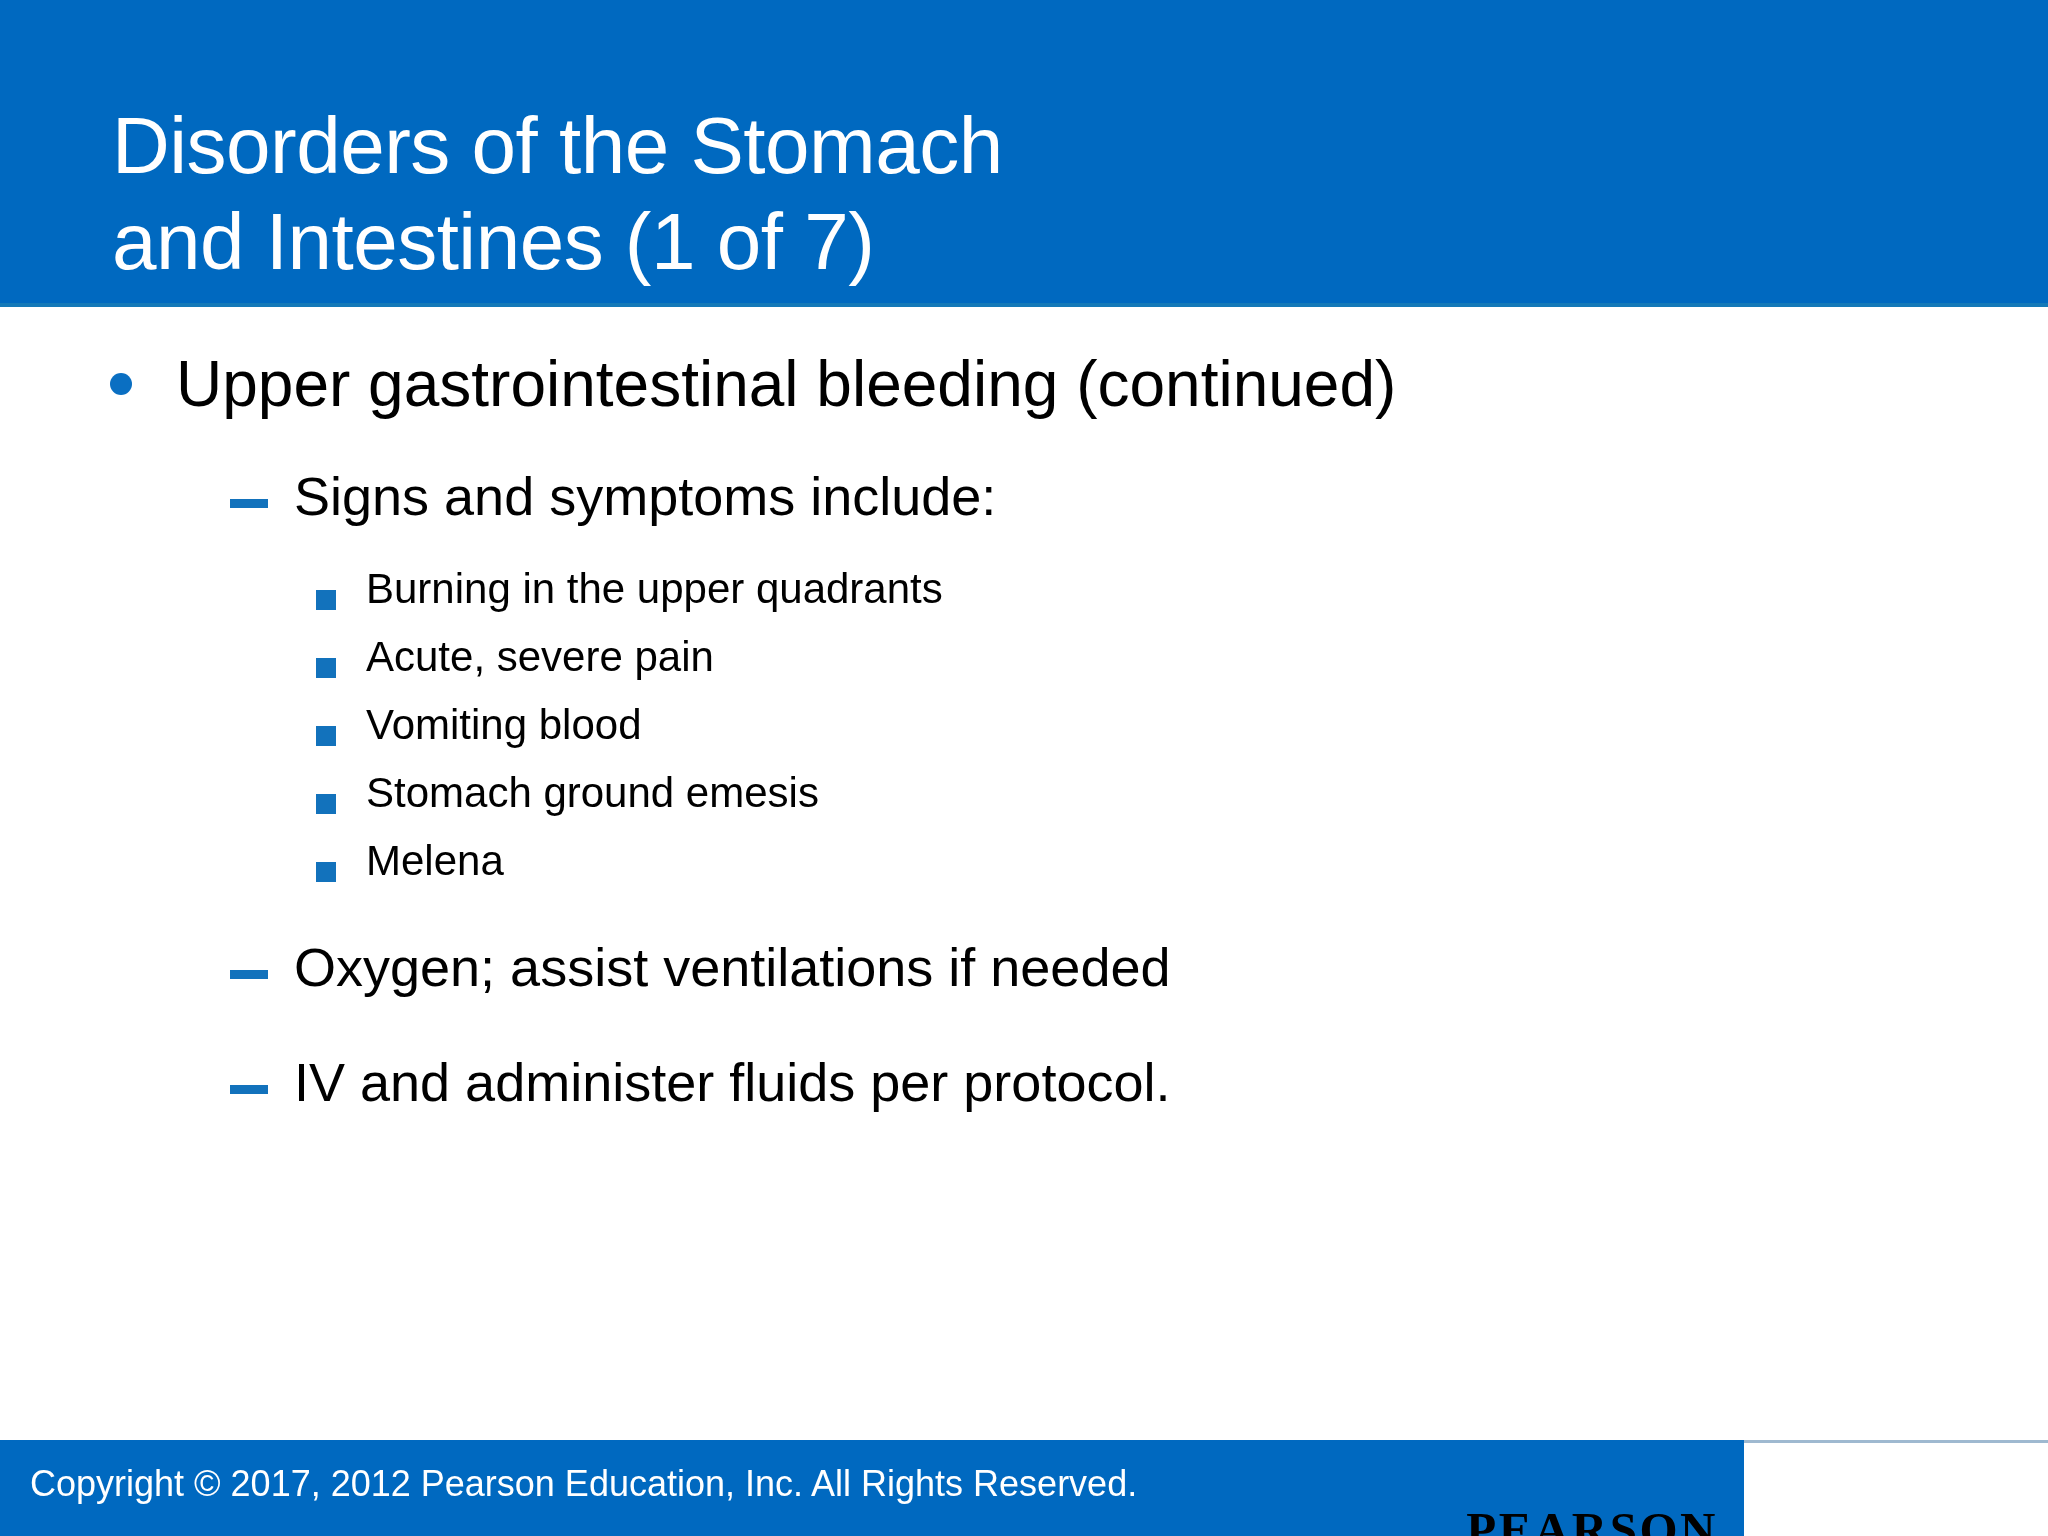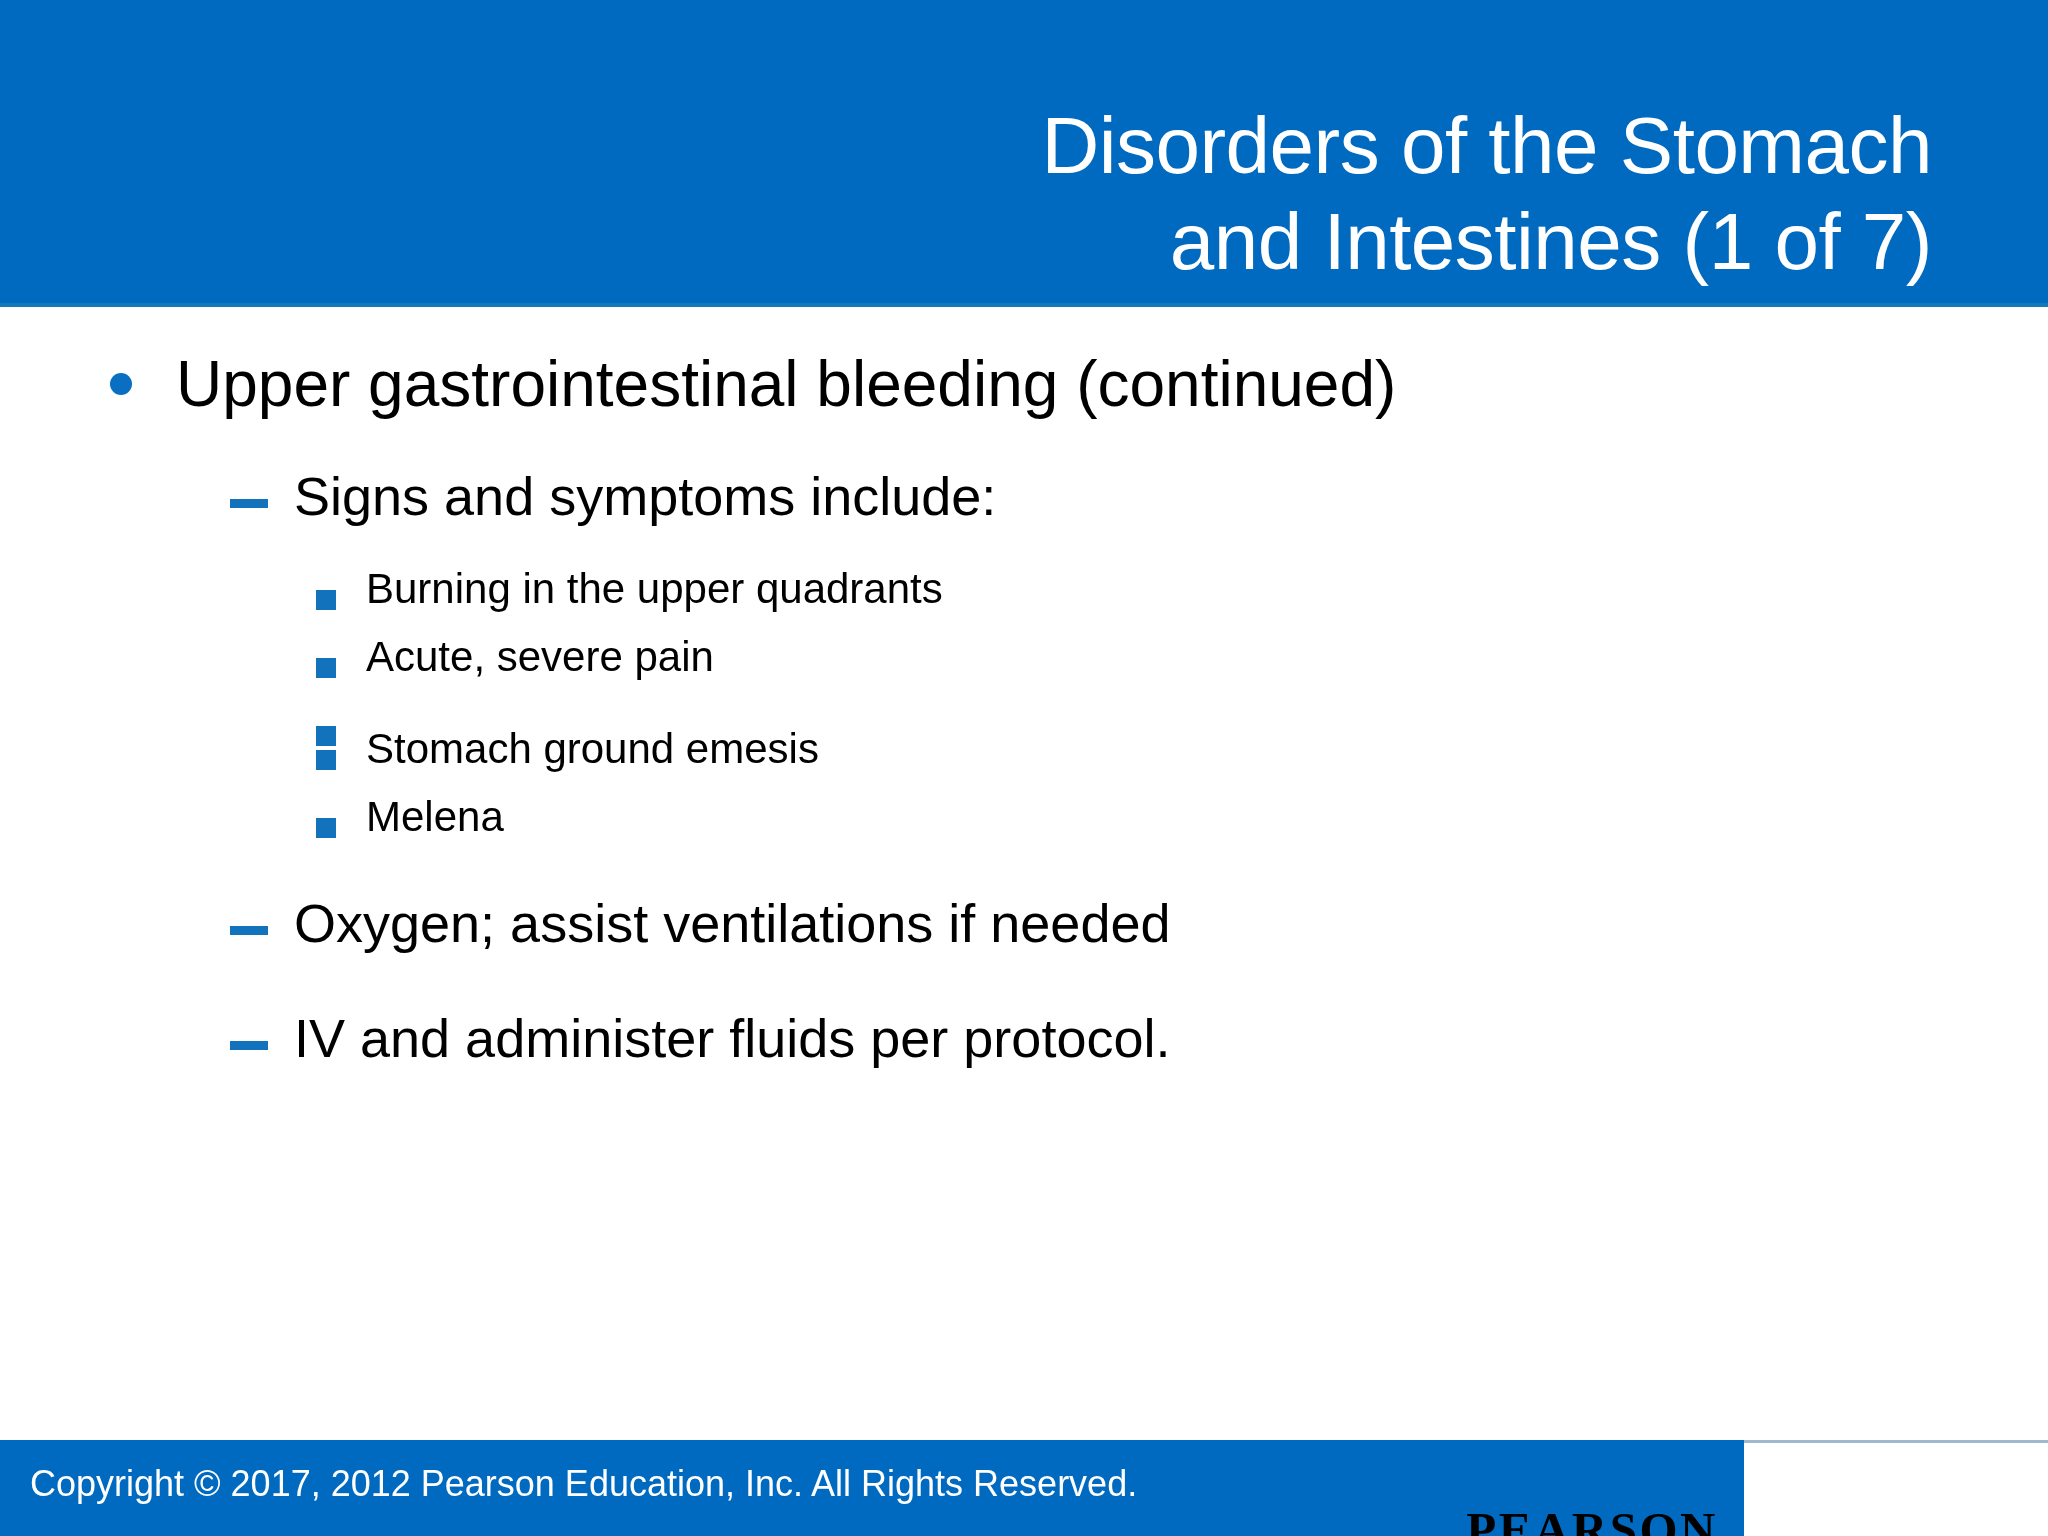--- a/index.html
+++ b/index.html
@@ -41,21 +41,20 @@
     position: absolute;
     left: 112px;
     top: 44px;
     width: 1820px;
     color: #ffffff;
     font-size: 80px;
     line-height: 1.20;
     font-weight: normal;
     letter-spacing: -0.5px;
     white-space: pre-line;
-    text-align: right;
   }
 
   
   .body {
     position: absolute;
     left: 8px;
     top: 307px;
     width: 2048px;
     height: 1133px;
   }
@@ -196,20 +195,21 @@
 
     <div class="lvl3">
       <span class="marker"></span>
       <span>Acute, severe pain</span>
     </div>
 
     <div class="sp-l3"></div>
 
     <div class="lvl3">
       <span class="marker"></span>
+      <span>Vomiting blood</span>
     </div>
 
     <div class="sp-l3"></div>
 
     <div class="lvl3">
       <span class="marker"></span>
       <span>Stomach ground emesis</span>
     </div>
 
     <div class="sp-l3"></div>

